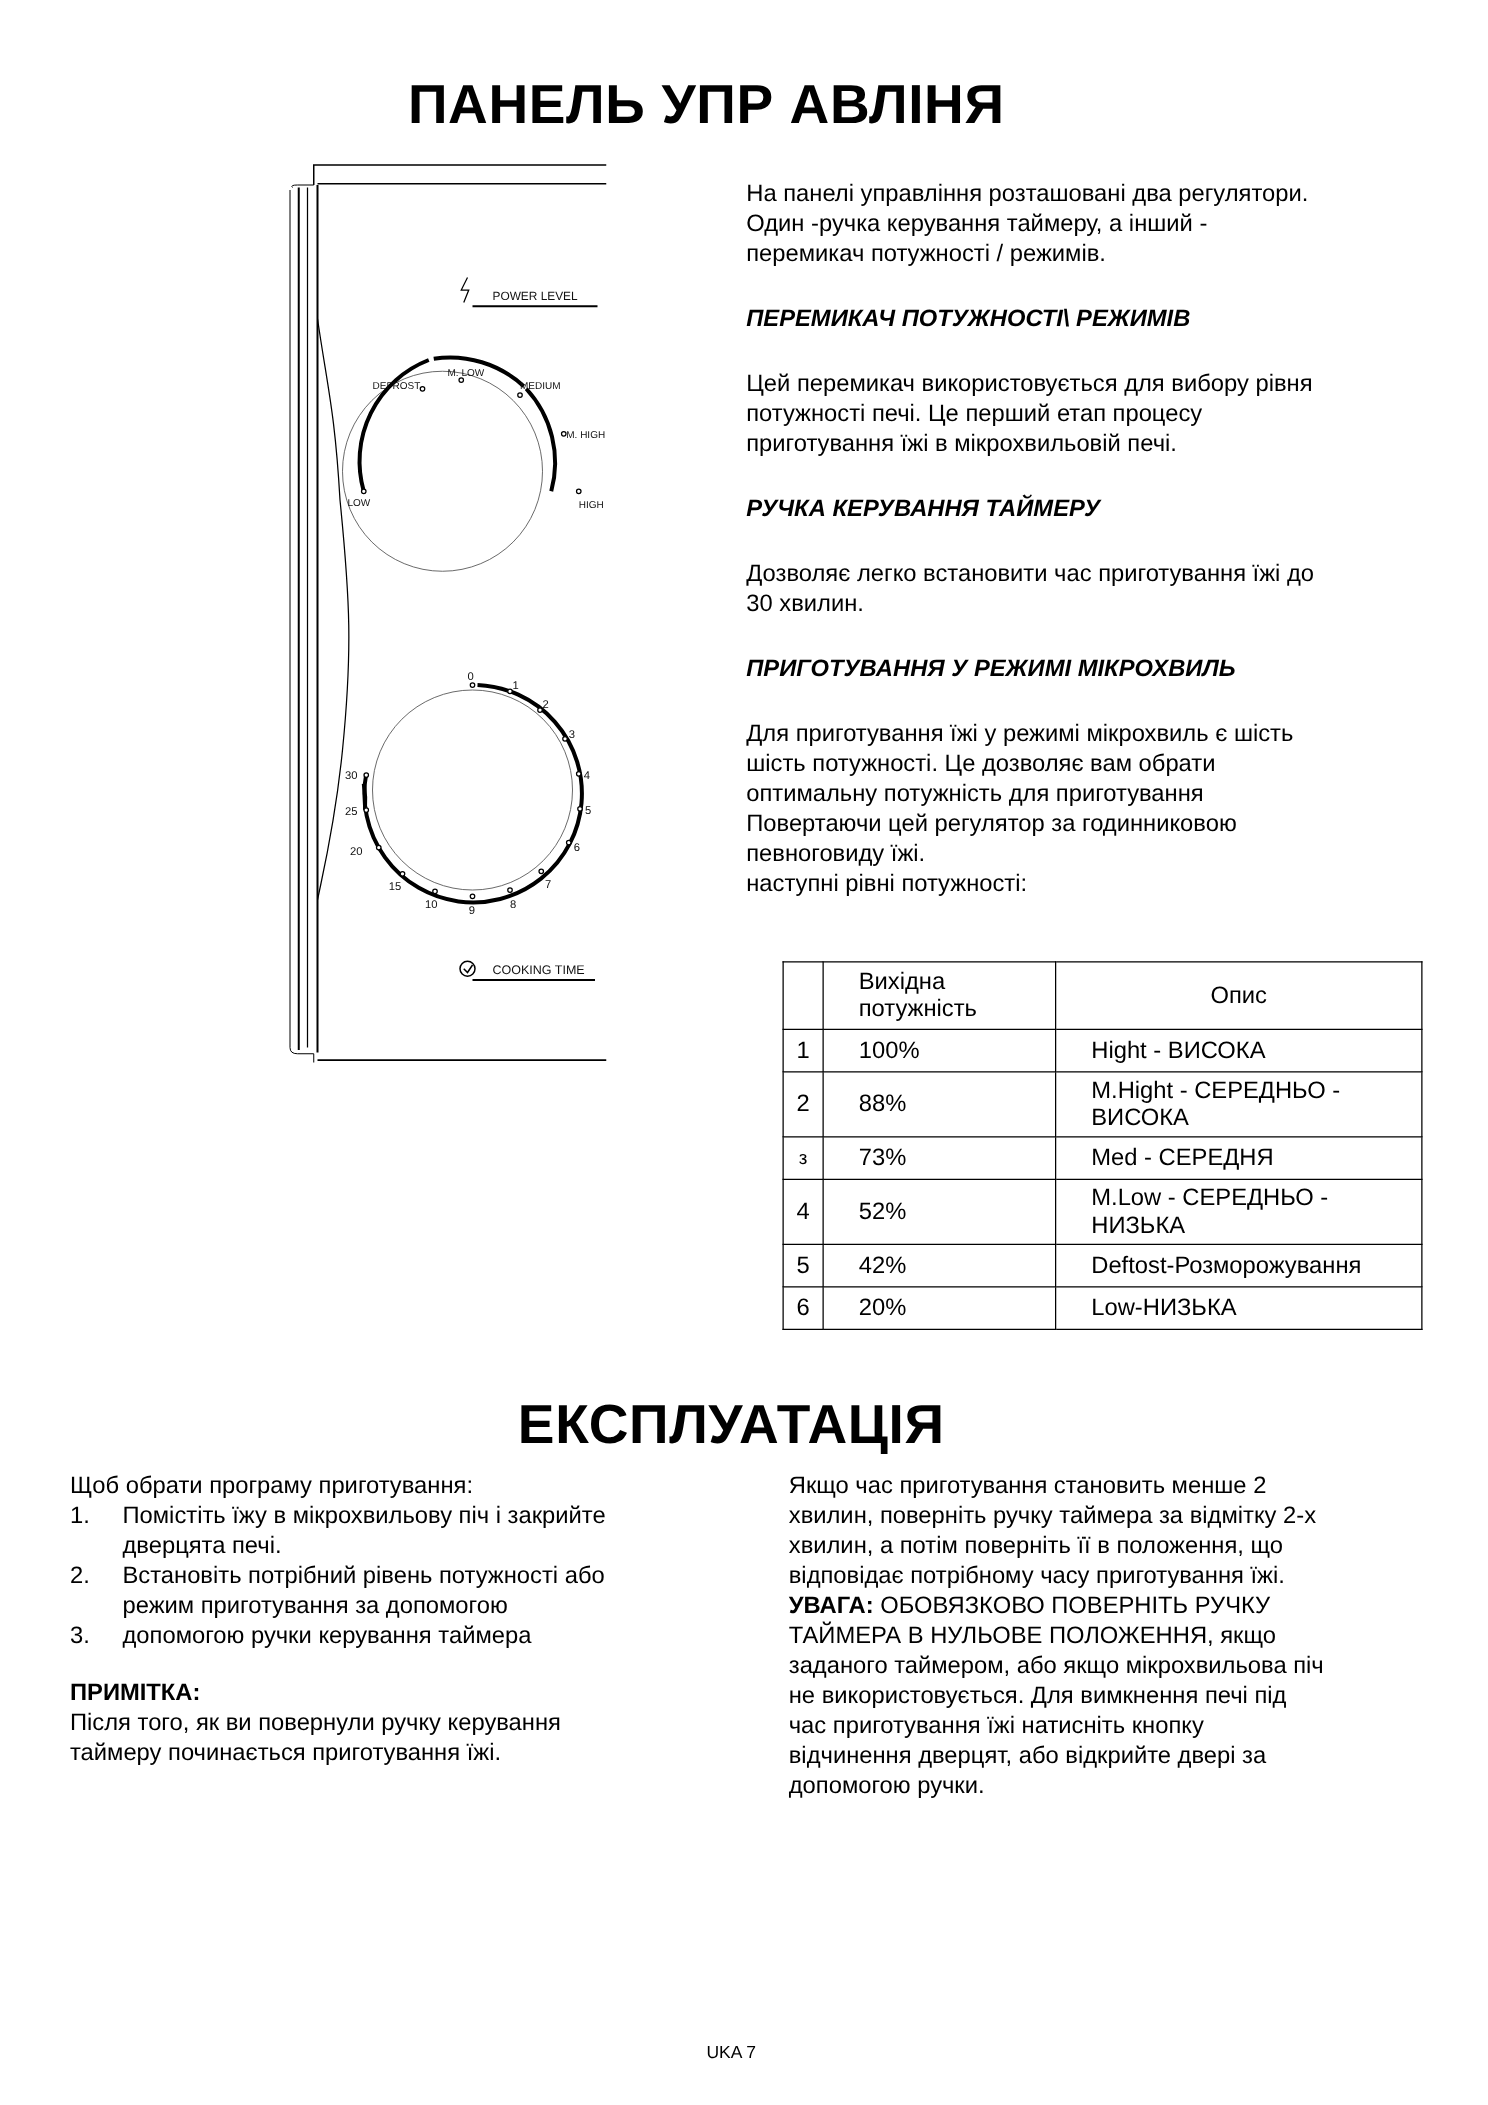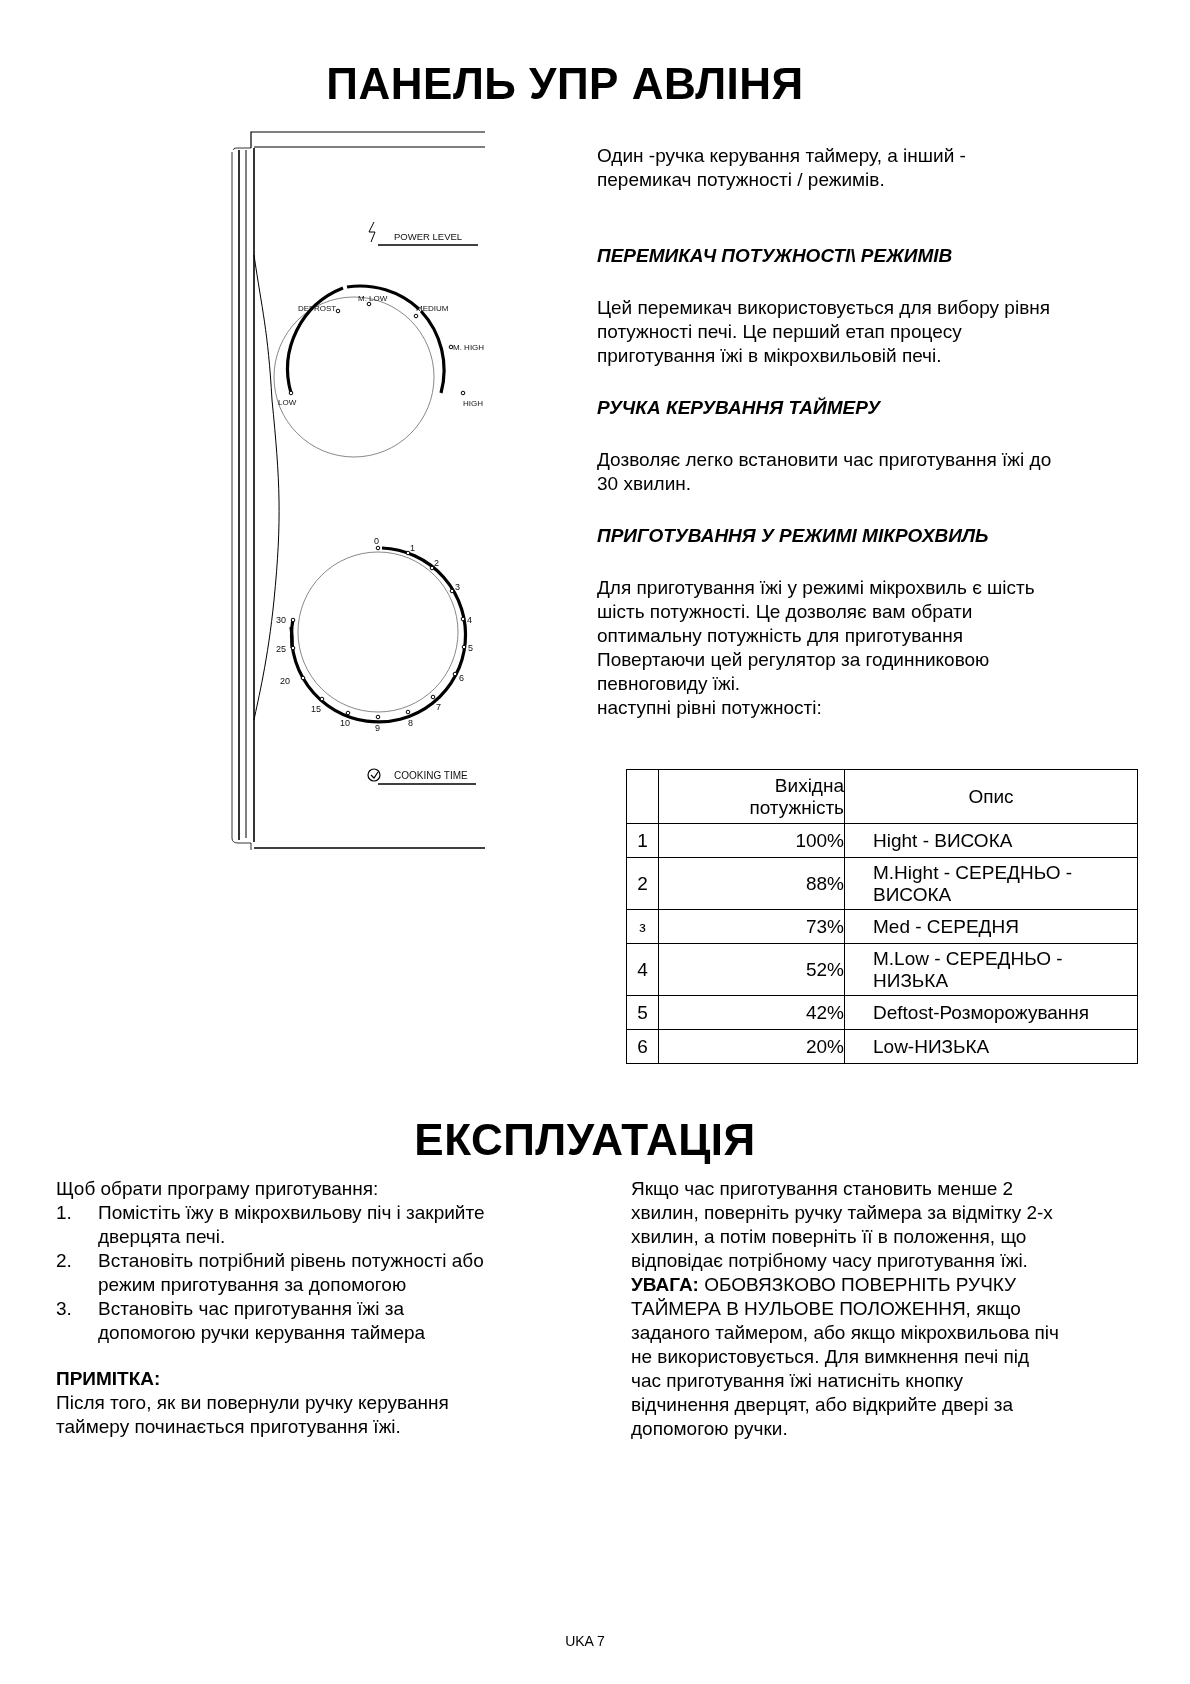--- a/index.html
+++ b/index.html
@@ -20,21 +20,21 @@
   .panel-svg text { font-family: "Liberation Sans", sans-serif; fill: #111; }
 
   table.power {
     position: absolute; left: 626px; top: 769px; width: 512px;
     border-collapse: collapse; font-size: 19px; line-height: 22px;
   }
   table.power td, table.power th {
     border: 1.5px solid #000; padding: 2px 0 2px 0; font-weight: normal; vertical-align: middle;
   }
   table.power .c0 { width: 31px; text-align: center; }
-  table.power .c1 { width: 186px; padding-left: 28px; box-sizing: border-box; text-align: right; }
+  table.power .c1 { width: 186px; padding-left: 28px; box-sizing: border-box; text-align: left; }
   table.power .c2 { padding-left: 28px; text-align: left; }
   table.power th.c2 { text-align: center; padding-left: 0; }
   table.power .small { font-size: 15px; }
 
   ol.steps { list-style: none; margin: 0; padding: 0; }
   ol.steps li { position: relative; padding-left: 42px; }
   ol.steps li .num { position: absolute; left: 0; top: 0; }
   .bold { font-weight: bold; }
   #footer { position: absolute; top: 1633px; left: 0; width: 1190px; text-align: center; font-size: 14px; left: -10px; }
 </style>
@@ -137,20 +137,21 @@
 
   <g>
     <circle cx="374" cy="775" r="6" fill="none" stroke="#000" stroke-width="1.2"></circle>
     <path d="M371 775 L374 778 L378 772" fill="none" stroke="#000" stroke-width="1.2"></path>
   </g>
   <path d="M378 784 L476 784" stroke="#000" stroke-width="1.6"></path>
   <text x="394" y="779" font-size="10">COOKING TIME</text>
 </svg>
 
 <div class="abs para" style="left:597px; top:144px; width:560px;">
+  <div>На панелі управління розташовані два регулятори.</div>
   <div>Один -ручка керування таймеру, а інший -</div>
   <div>перемикач потужності / режимів.</div>
 </div>
 
 <div class="abs subhead" style="left:597px; top:244px;">ПЕРЕМИКАЧ ПОТУЖНОСТІ\ РЕЖИМІВ</div>
 
 <div class="abs para" style="left:597px; top:296px; width:560px;">
   <div>Цей перемикач використовується для вибору рівня</div>
   <div>потужності печі. Це перший етап процесу</div>
   <div>приготування їжі в мікрохвильовій печі.</div>
@@ -227,21 +228,20 @@
       <div>Помістіть їжу в мікрохвильову піч і закрийте</div>
       <div>дверцята печі.</div>
     </li>
     <li>
       <span class="num">2.</span>
       <div>Встановіть потрібний рівень потужності або</div>
       <div>режим приготування за допомогою</div>
     </li>
     <li>
       <span class="num">3.</span>
-      <div>Встановіть час приготування їжі за</div>
       <div>допомогою ручки керування таймера</div>
     </li>
   </ol>
   <div style="height:22px;"></div>
   <div class="bold">ПРИМІТКА:</div>
   <div>Після того, як ви повернули ручку керування</div>
   <div>таймеру починається приготування їжі.</div>
 </div>
 
 <div class="abs para" style="left:631px; top:1177px; width:540px;">

